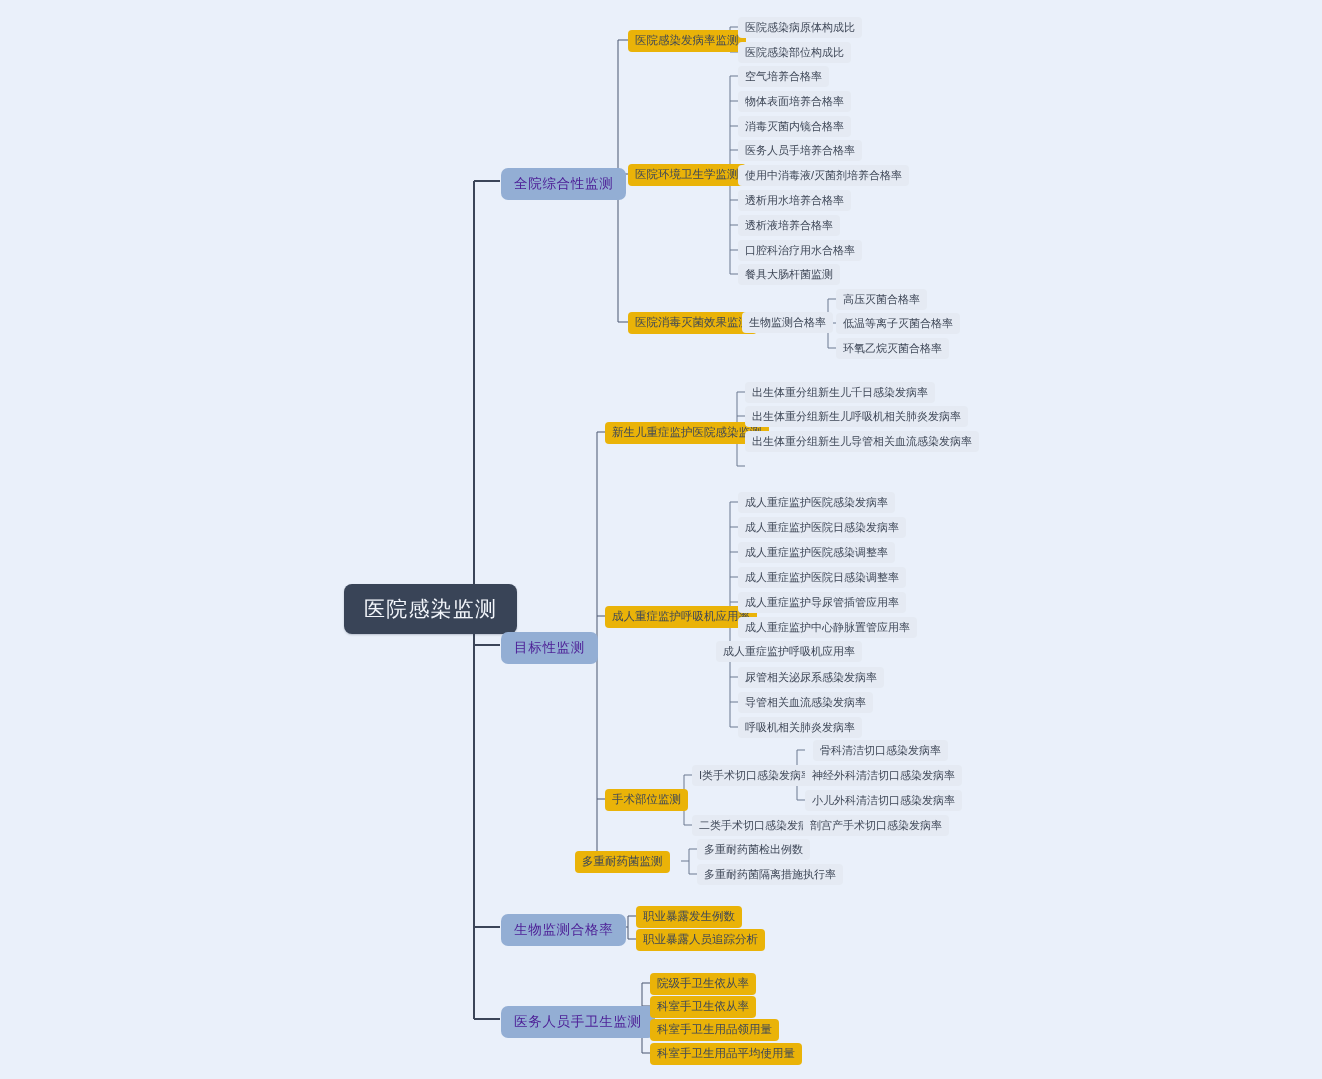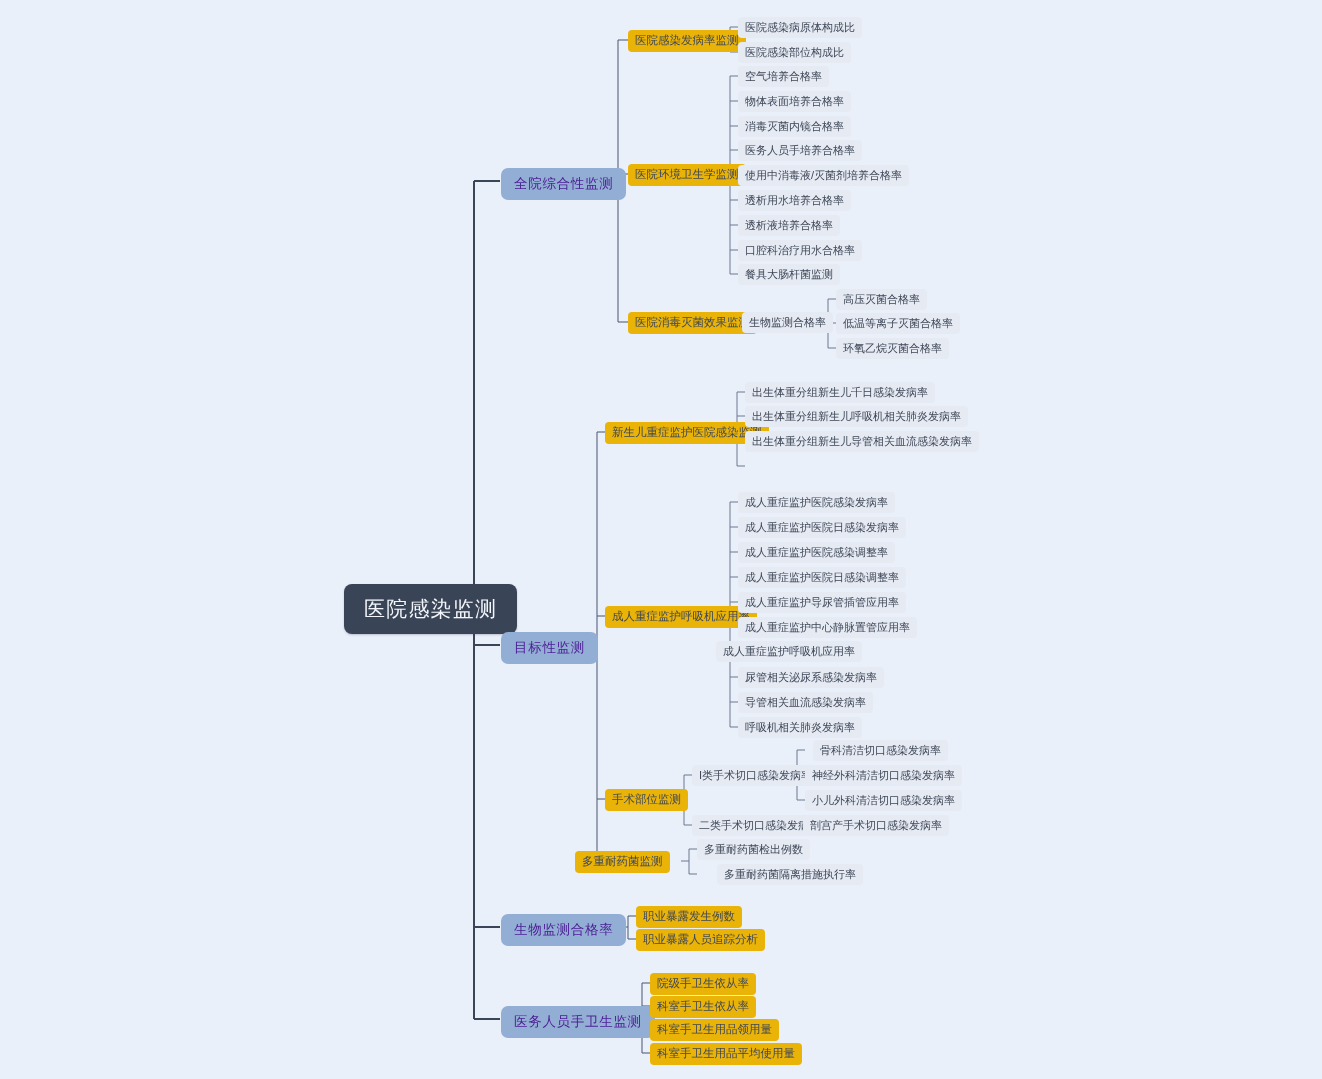--- a/index.html
+++ b/index.html
@@ -253,21 +253,21 @@
 
   <div class="node lvl3" style="left:692px; top:765px;">I类手术切口感染发病率</div>
   <div class="node lvl4" style="left:785px; top:740px;margin-left:28px;">骨科清洁切口感染发病率</div>
   <div class="node lvl4" style="left:805px; top:765px;">神经外科清洁切口感染发病率</div>
   <div class="node lvl4" style="left:805px; top:790px;">小儿外科清洁切口感染发病率</div>
 
   <div class="node lvl3" style="left:692px; top:815px;">二类手术切口感染发病率</div>
   <div class="node lvl4" style="left:803px; top:815px;">剖宫产手术切口感染发病率</div>
 
   <div class="node lvl3" style="left:697px; top:839px;">多重耐药菌检出例数</div>
-  <div class="node lvl3" style="left:717px; top:864px;">多重耐药菌隔离措施执行率</div>
+  <div class="node lvl3" style="left:697px; top:864px;">多重耐药菌隔离措施执行率</div>
 
   <div class="node lvl2" style="left:636px; top:906px;">职业暴露发生例数</div>
   <div class="node lvl2" style="left:636px; top:929px;">职业暴露人员追踪分析</div>
 
   <div class="node lvl2" style="left:650px; top:973px;">院级手卫生依从率</div>
   <div class="node lvl2" style="left:650px; top:996px;">科室手卫生依从率</div>
   <div class="node lvl2" style="left:650px; top:1019px;">科室手卫生用品领用量</div>
   <div class="node lvl2" style="left:650px; top:1043px;">科室手卫生用品平均使用量</div>
 
 </div>

